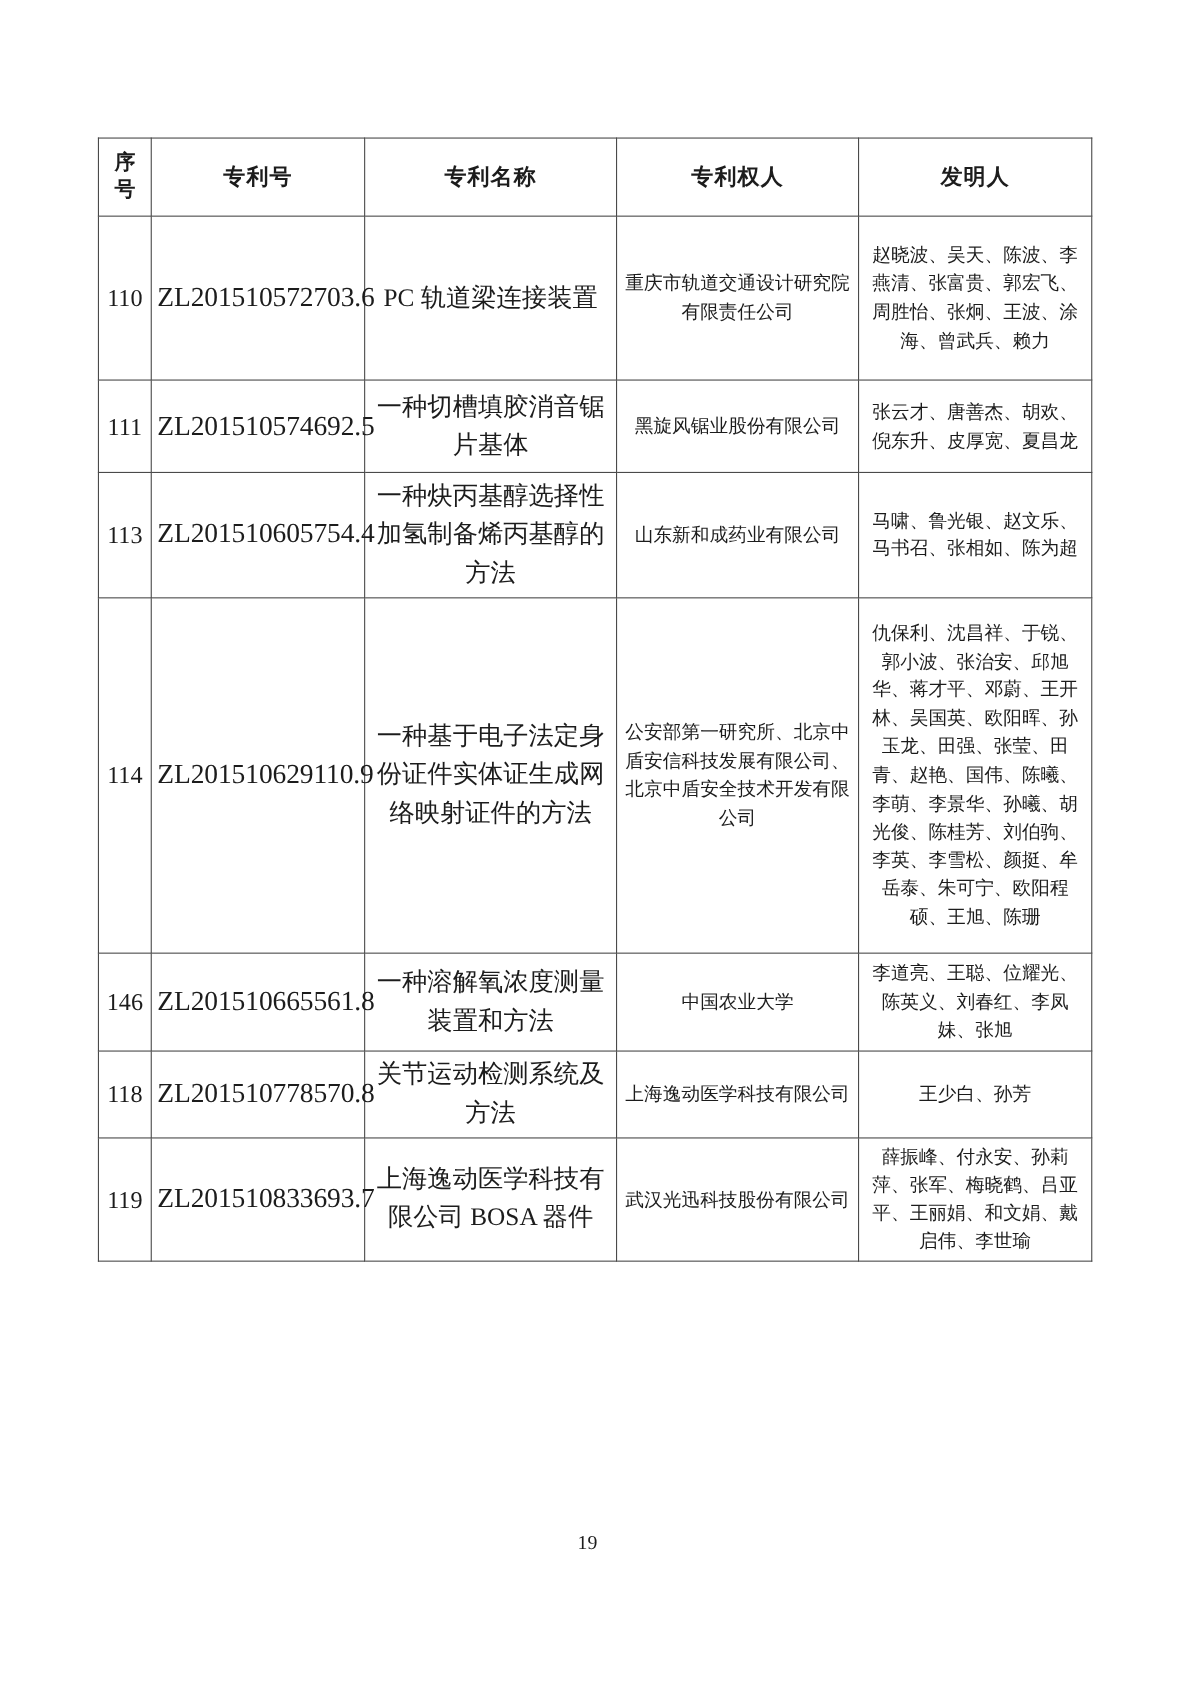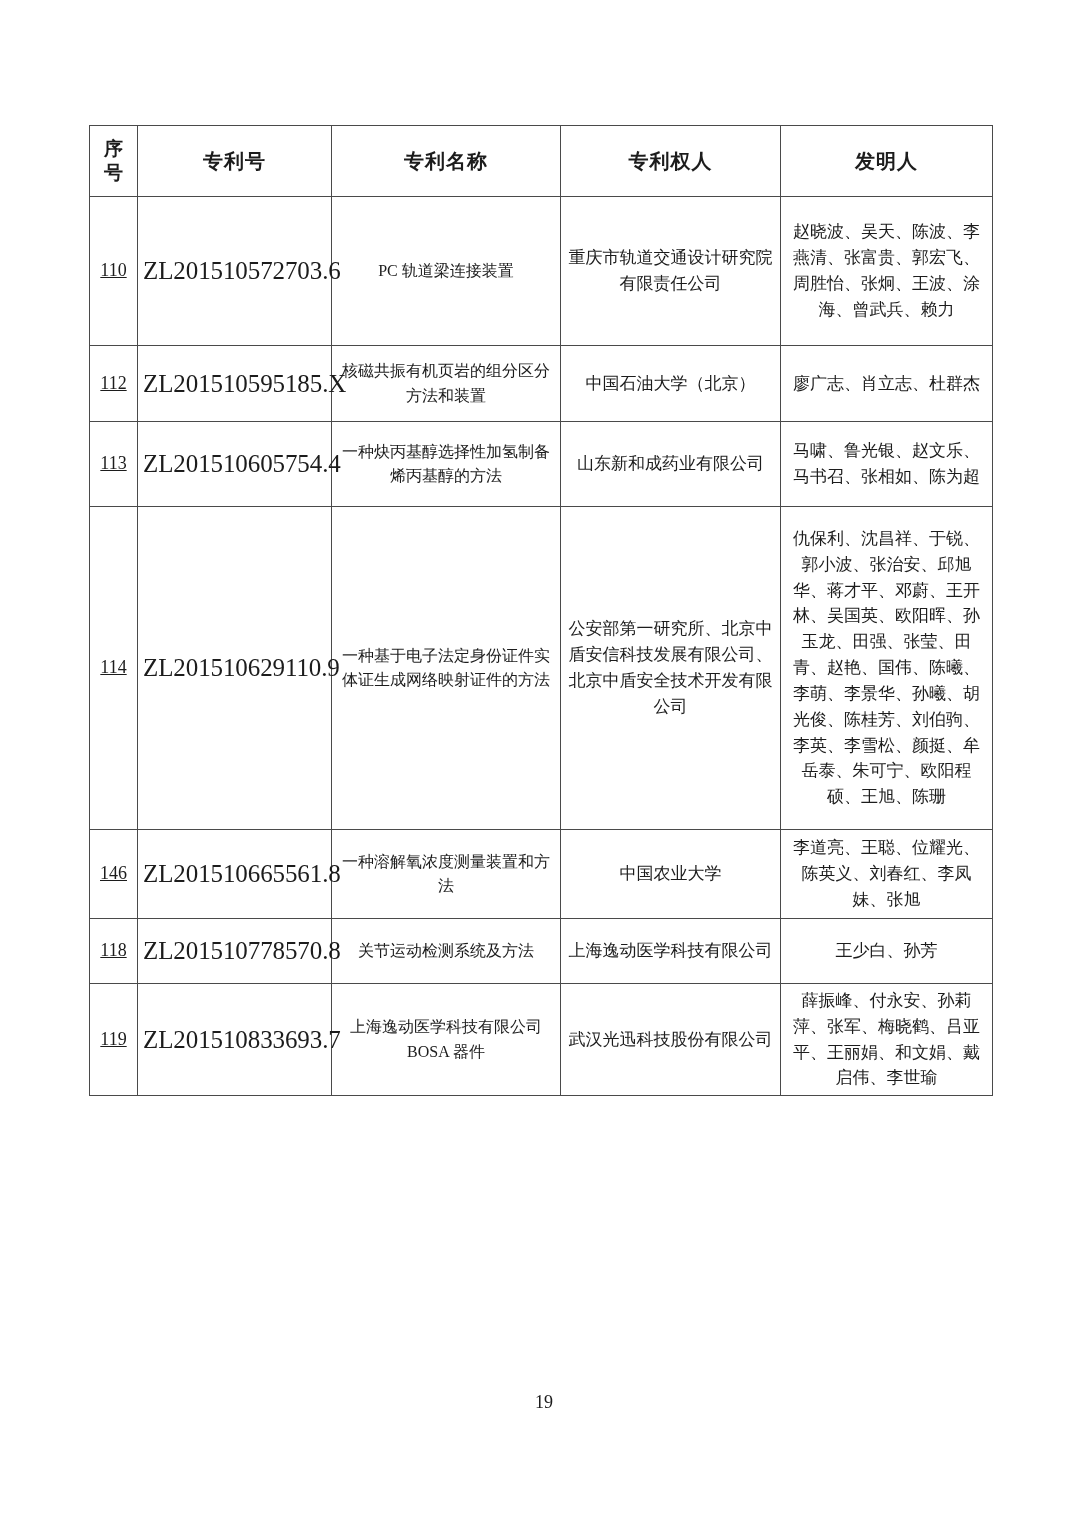--- a/index.html
+++ b/index.html
@@ -62,31 +62,30 @@
     height: 62px;
     padding: 2px 4px;
   }
   thead th.h-index {
     font-size: 19px;
     line-height: 1.25;
     letter-spacing: 0;
   }
 
   td.cell-index {
-    font-size: 18px;
+    font-size: 22px;
     font-family: "Liberation Serif", "DejaVu Serif", serif;
-    text-decoration: underline;
   }
   td.cell-number {
     font-size: 25px;
     white-space: nowrap;
     letter-spacing: -0.1px;
   }
   td.cell-name {
-    font-size: 16px;
+    font-size: 23px;
     line-height: 1.58;
     padding-left: 6px;
     padding-right: 6px;
   }
   td.cell-owner {
     font-size: 17px;
     line-height: 1.58;
     padding-left: 6px;
     padding-right: 6px;
   }
@@ -106,21 +105,21 @@
   tr.r114 td { height: 314px; }
   tr.r115 td { height: 79px; }
   tr.r116 td { height: 55px; }
   tr.r117 td { height: 80px; }
   tr.r118 td { height: 56px; }
   tr.r119 td { height: 98px; }
   tr.r120 td { height: 59px; }
 
   .page-number {
     position: absolute;
-    left: 16px;
+    left: 6px;
     top: 1392px;
     width: 1056px;
     text-align: center;
     font-size: 18px;
     font-family: "Liberation Serif", "DejaVu Serif", serif;
     color: #1c1c1c;
   }
 </style>
 </head>
 <body>
@@ -146,26 +145,26 @@
         </tr>
       </thead>
       <tbody>
         <tr class="r110">
           <td class="cell-index">110</td>
           <td class="cell-number">ZL201510572703.6</td>
           <td class="cell-name">PC 轨道梁连接装置</td>
           <td class="cell-owner">重庆市轨道交通设计研究院有限责任公司</td>
           <td class="cell-inventors">赵晓波、吴天、陈波、李燕清、张富贵、郭宏飞、周胜怡、张炯、王波、涂海、曾武兵、赖力</td>
         </tr>
-        <tr class="r112">
-          <td class="cell-index">112</td>
-          <td class="cell-number">ZL201510595185.X</td>
-          <td class="cell-name">核磁共振有机页岩的组分区分方法和装置</td>
-          <td class="cell-owner">中国石油大学（北京）</td>
-          <td class="cell-inventors">廖广志、肖立志、杜群杰</td>
+        <tr class="r111">
+          <td class="cell-index">111</td>
+          <td class="cell-number">ZL201510574692.5</td>
+          <td class="cell-name">一种切槽填胶消音锯片基体</td>
+          <td class="cell-owner">黑旋风锯业股份有限公司</td>
+          <td class="cell-inventors">张云才、唐善杰、胡欢、倪东升、皮厚宽、夏昌龙</td>
         </tr>
         <tr class="r113">
           <td class="cell-index">113</td>
           <td class="cell-number">ZL201510605754.4</td>
           <td class="cell-name">一种炔丙基醇选择性加氢制备烯丙基醇的方法</td>
           <td class="cell-owner">山东新和成药业有限公司</td>
           <td class="cell-inventors">马啸、鲁光银、赵文乐、马书召、张相如、陈为超</td>
         </tr>
         <tr class="r114">
           <td class="cell-index">114</td>

